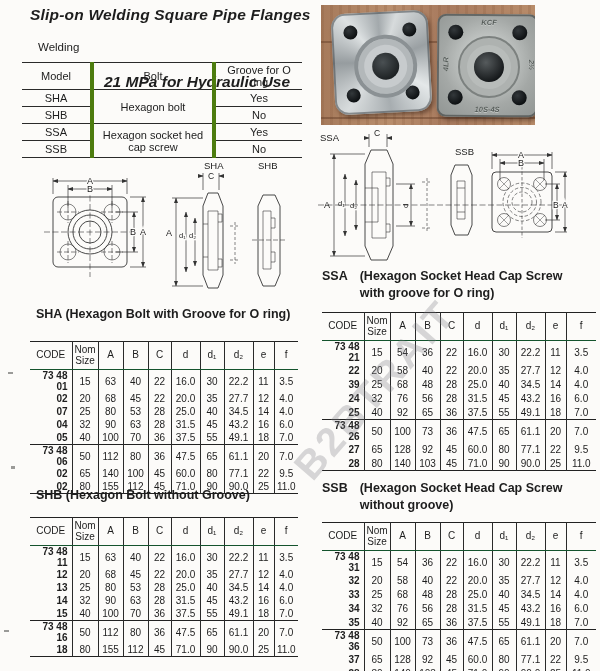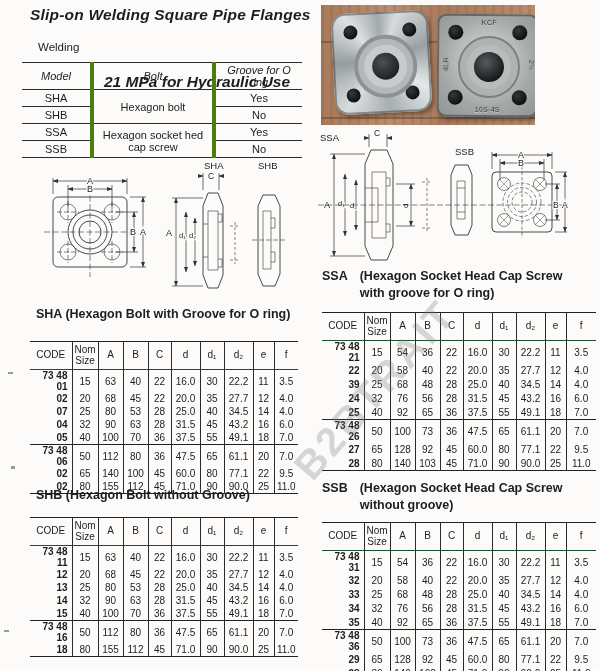--- a/index.html
+++ b/index.html
@@ -12,21 +12,21 @@
 
   
   .page-title { left:30px; top:6px; font:italic bold 15.5px "Liberation Sans","DejaVu Sans",sans-serif; letter-spacing:.2px; }
   .patterns-label { left:38px; top:41px; font-size:11.5px; }
   .subtitle { left:104px; top:36px; font:italic bold 15.5px "Liberation Sans","DejaVu Sans",sans-serif;margin-top:37px; }
 
   
   table { border-collapse:collapse; table-layout:fixed; }
   .pat { left:22px; top:62px; width:280px; border-top:1.4px solid #2a2a2a; border-bottom:1.4px solid #2a2a2a; font-size:11px; }
   .pat th, .pat td { border-bottom:1px solid #2a2a2a; text-align:center; padding:1px 2px; font-weight:normal; height:14px; }
-  .pat th { height:17px;font-style:italic; }
+  .pat th { height:17px; }
   .pat .c2 { border-left:4px solid #4d7c0f; }
   .pat col.m { width:70px; } .pat col.b { width:122px; } .pat col.g { width:88px; }
 
   
   .dims { border-top:1.6px solid #222; border-bottom:1.6px solid #222; font-size:10px; }
   .dims th, .dims td { border-left:1px solid #2a2a2a; text-align:center; padding:0 1px; height:13px; }
   .dims th:first-child, .dims td:first-child { border-left:none; }
   .dims thead th { border-bottom:1px solid #14532d; height:27px; font-weight:normal; line-height:1.05; }
   .dims td:first-child { font-weight:bold; text-align:right; padding-right:4px; }
   .dims tbody tr:nth-child(6) td { border-top:1.5px solid #222; }
@@ -47,20 +47,21 @@
   .cap { display:flex; gap:12px; font:bold 12.5px "Liberation Sans","DejaVu Sans",sans-serif; line-height:1.32; }
   #ssa-cap { left:322px; top:268px; }
   #ssb-cap { left:322px; top:480px; }
 
   
   .photo { left:321px; top:5px; width:214px; height:120px; overflow:hidden;
     background:
       repeating-linear-gradient(180deg, rgba(96,58,36,0) 0 36px, rgba(96,58,36,.45) 36px 38px, rgba(96,58,36,0) 38px 76px),
       repeating-linear-gradient(90deg, rgba(140,95,65,.25) 0 3px, rgba(0,0,0,0) 3px 9px),
       linear-gradient(90deg,#a67a5b,#b98e6d 32%,#a87a5e 58%,#b88c6a);
+    font-style: italic;
   }
   .flange { position:absolute; }
   .fl-left { left:12px; top:7px; width:97px; height:101px; border-radius:14px; transform:rotate(-3deg);
     background: conic-gradient(from 20deg,#d7dbdc,#9aa0a3 14%,#e4e8e9 28%,#a7adb0 42%,#d8dcdd 55%,#969c9f 70%,#dde1e2 84%,#a3a9ac 94%,#d7dbdc);
     box-shadow: inset 0 0 0 2px rgba(70,75,78,.55), 2px 3px 4px rgba(40,20,10,.45); }
   .fl-right { left:116px; top:9px; width:101px; height:103px; border-radius:9px; transform:rotate(.5deg);
     background: radial-gradient(circle at 50% 46%, #c2c6c4 0 30%, #a4a8a6 60%, #8f9492);
     box-shadow: inset 0 0 0 2px rgba(60,64,62,.6), 2px 3px 4px rgba(40,20,10,.45); }
   .hole { position:absolute; border-radius:50%; background:radial-gradient(circle at 38% 35%, #33383b, #0e1113 70%); }
   .fl-left .hole { width:14px; height:14px; }
@@ -667,21 +668,21 @@
         <td>100</td>
         <td>73</td>
         <td>36</td>
         <td>47.5</td>
         <td>65</td>
         <td>61.1</td>
         <td>20</td>
         <td>7.0</td>
       </tr>
       <tr>
-        <td>29</td>
+        <td>37</td>
         <td>65</td>
         <td>128</td>
         <td>92</td>
         <td>45</td>
         <td>60.0</td>
         <td>80</td>
         <td>77.1</td>
         <td>22</td>
         <td>9.5</td>
       </tr>

